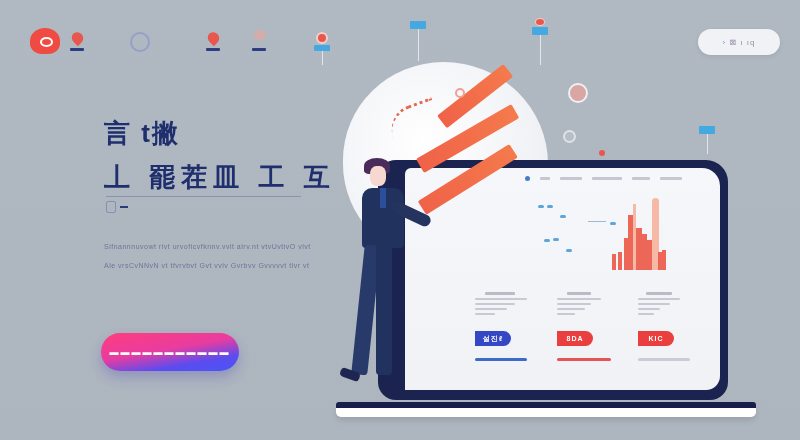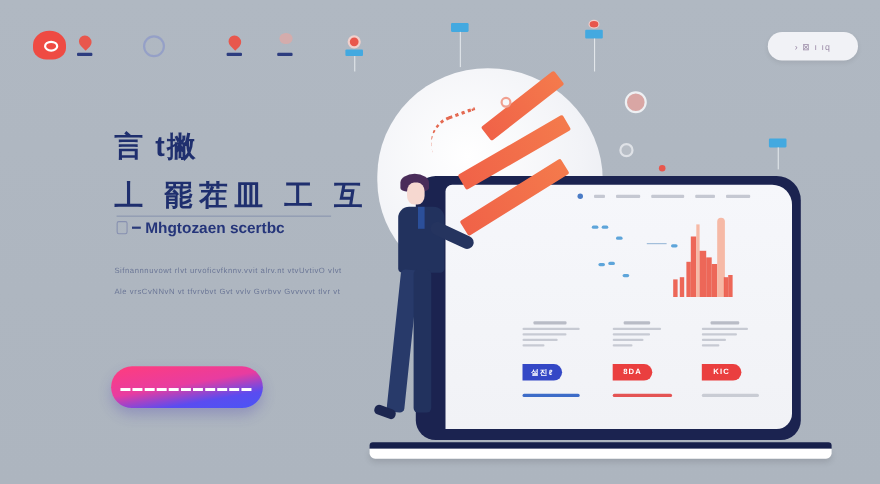--- a/index.html
+++ b/index.html
@@ -148,21 +148,20 @@
 
 <div class="abs top-pill">
   <span>› ⊠ ı ıq</span>
 </div>
 
 <div class="abs hero-title">言 t撇</div>
 <div class="abs hero-sub">丄 罷茬皿 工 互</div>
 <div class="abs hero-tag">
   <span class="chk"></span>
   <span class="dash"></span>
-  <span class="txt">Mhgtozaen scertbc</span>
 </div>
 <div class="abs desc-line" style="top:243px">Sifnannnuvowt rlvt urvoficvfknnv.vvit alrv.nt vtvUvtivO vlvt</div>
 <div class="abs desc-line" style="top:262px">Ale  vrsCvNNvN vt  tfvrvbvt  Gvt vvlv Gvrbvv Gvvvvvt tlvr vt</div>
 
 <div class="abs cta">
   <span>▬▬▬▬▬▬▬▬▬▬▬</span>
 </div>
 
 <div class="abs blob"></div>
 

